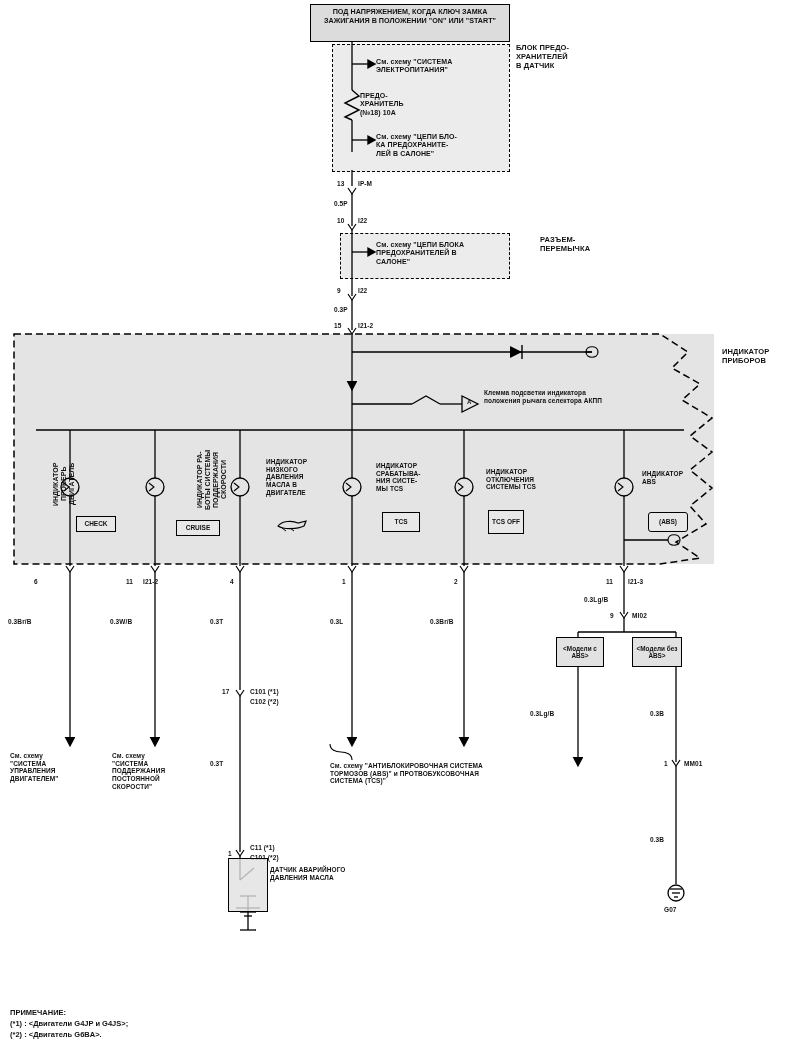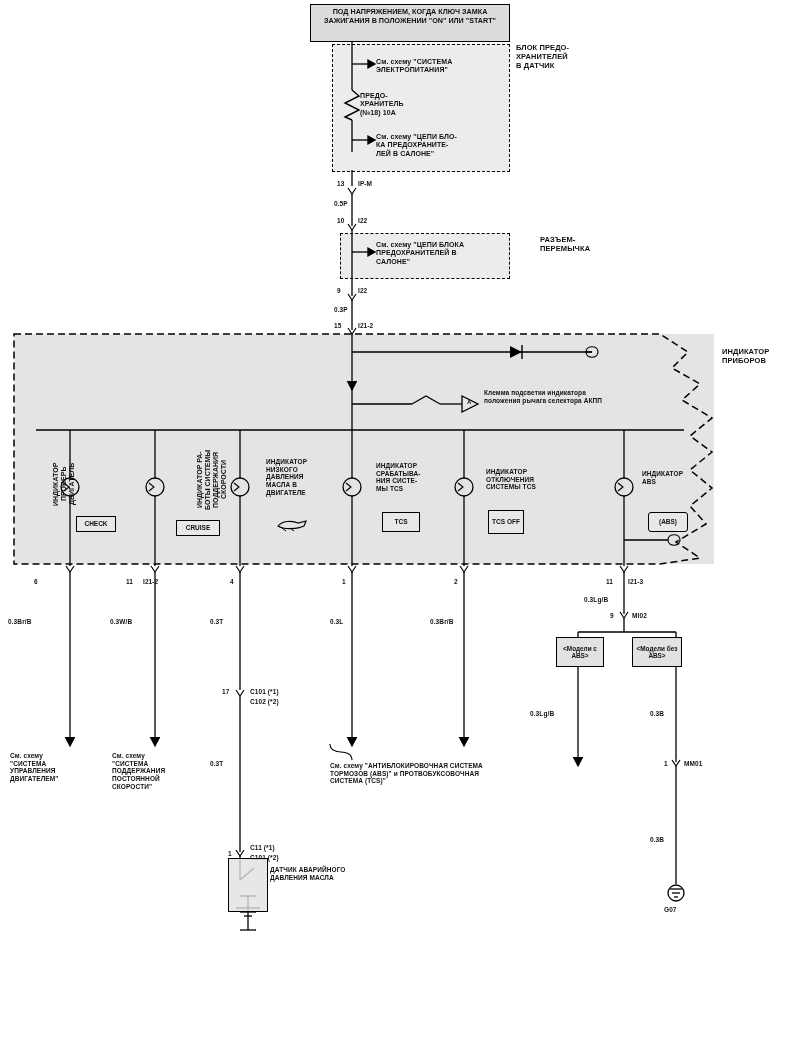--- a/index.html
+++ b/index.html
@@ -394,14 +394,17 @@
   <div class="lbl xs" style="left:210px; top:760px;">0.3T</div>
 
   <div class="lbl xs" style="left:228px; top:850px;">1</div>
   <div class="lbl xs" style="left:250px; top:844px;">C11   (*1)</div>
   <div class="lbl xs" style="left:250px; top:854px;">C101 (*2)</div>
 
   <div class="sensbox" style="left:228px; top:858px; width:38px; height:52px; background:rgba(225,225,225,0.8);"></div>
   <div class="lbl xs" style="left:270px; top:866px; width:116px;">ДАТЧИК АВАРИЙНОГО
 ДАВЛЕНИЯ МАСЛА</div>
 
+  <div class="note" style="left:10px; top:1008px; width:300px;">ПРИМЕЧАНИЕ:
+(*1) : &lt;Двигатели G4JP и G4JS&gt;;
+(*2) : &lt;Двигатель G6BA&gt;.</div>
 
 </div>
 
 </body></html>

